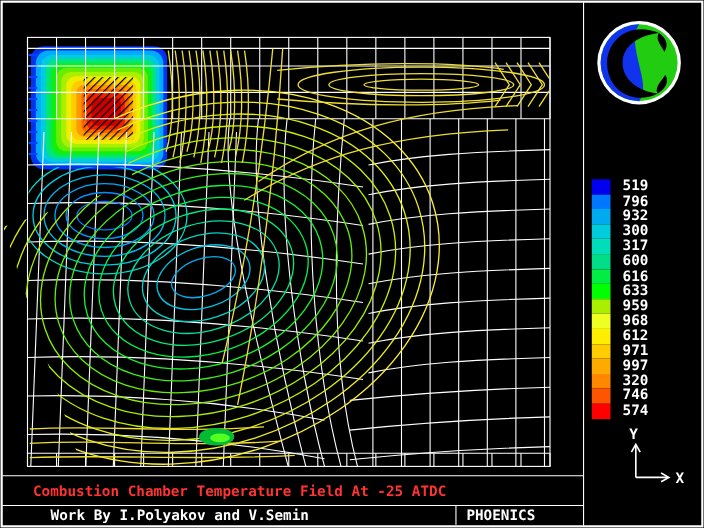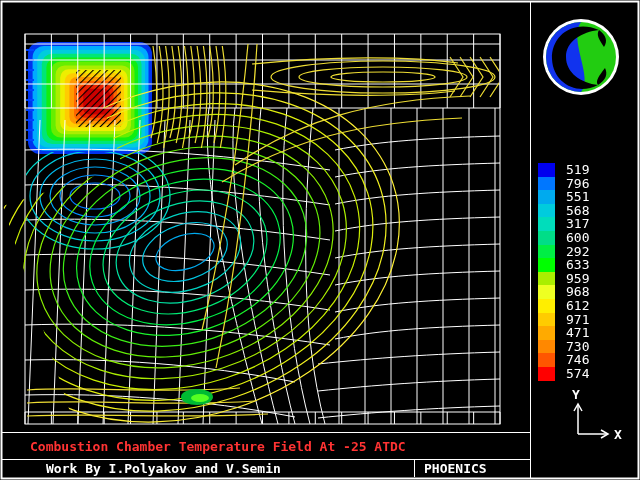--- a/index.html
+++ b/index.html
@@ -6,21 +6,21 @@
   #screen{position:relative;width:640px;height:480px;background:#000;overflow:hidden;
           font-family:"DejaVu Sans Mono",monospace;}
   svg{position:absolute;left:0;top:0;}
   text{font-family:"DejaVu Sans Mono",monospace;font-weight:bold;}
   .t-title{font-size:13px;}
   .t-white{font-size:13px;fill:#fff;}
   .t-axis{font-size:13px;fill:#fff;}
   #legend{position:absolute;left:538px;top:163px;}
   .leg-row{display:flex;align-items:center;height:13.6px;}
   .leg-swatch{width:17px;height:13.6px;}
-  .leg-label{margin-left:11px;color:#fff;font-size:13px;font-weight:normal;line-height:13.6px;}
+  .leg-label{margin-left:11px;color:#fff;font-size:13px;font-weight:bold;line-height:13.6px;}
 </style>
 </head>
 <body>
 
 <div id="screen">
 
   <svg id="plot" width="640" height="480" viewBox="0 0 640 480">
     <defs>
       <pattern id="hatch" width="5" height="5" patternUnits="userSpaceOnUse" patternTransform="rotate(45)">
         <line x1="0" y1="0" x2="0" y2="5" stroke="#000" stroke-width="2.2"></line>
@@ -241,37 +241,37 @@
       <div class="leg-row">
         <div class="leg-swatch" style="background: rgb(0, 0, 238);"></div>
         <span class="leg-label">519</span>
       </div>
       <div class="leg-row">
         <div class="leg-swatch" style="background: rgb(0, 119, 255);"></div>
         <span class="leg-label">796</span>
       </div>
       <div class="leg-row">
         <div class="leg-swatch" style="background: rgb(0, 170, 238);"></div>
-        <span class="leg-label">551</span>
+        <span class="leg-label">932</span>
       </div>
       <div class="leg-row">
         <div class="leg-swatch" style="background: rgb(0, 204, 221);"></div>
-        <span class="leg-label">568</span>
+        <span class="leg-label">300</span>
       </div>
       <div class="leg-row">
         <div class="leg-swatch" style="background: rgb(0, 221, 187);"></div>
         <span class="leg-label">317</span>
       </div>
       <div class="leg-row">
         <div class="leg-swatch" style="background: rgb(0, 221, 136);"></div>
         <span class="leg-label">600</span>
       </div>
       <div class="leg-row">
         <div class="leg-swatch" style="background: rgb(0, 238, 68);"></div>
-        <span class="leg-label">292</span>
+        <span class="leg-label">616</span>
       </div>
       <div class="leg-row">
         <div class="leg-swatch" style="background: rgb(0, 255, 0);"></div>
         <span class="leg-label">633</span>
       </div>
       <div class="leg-row">
         <div class="leg-swatch" style="background: rgb(170, 238, 0);"></div>
         <span class="leg-label">959</span>
       </div>
       <div class="leg-row">
@@ -281,25 +281,25 @@
       <div class="leg-row">
         <div class="leg-swatch" style="background: rgb(255, 238, 0);"></div>
         <span class="leg-label">612</span>
       </div>
       <div class="leg-row">
         <div class="leg-swatch" style="background: rgb(255, 204, 0);"></div>
         <span class="leg-label">971</span>
       </div>
       <div class="leg-row">
         <div class="leg-swatch" style="background: rgb(255, 170, 0);"></div>
-        <span class="leg-label">471</span>
+        <span class="leg-label">997</span>
       </div>
       <div class="leg-row">
         <div class="leg-swatch" style="background: rgb(255, 136, 0);"></div>
-        <span class="leg-label">730</span>
+        <span class="leg-label">320</span>
       </div>
       <div class="leg-row">
         <div class="leg-swatch" style="background: rgb(255, 85, 0);"></div>
         <span class="leg-label">746</span>
       </div>
       <div class="leg-row">
         <div class="leg-swatch" style="background: rgb(255, 0, 0);"></div>
         <span class="leg-label">574</span>
       </div>
     </div>

